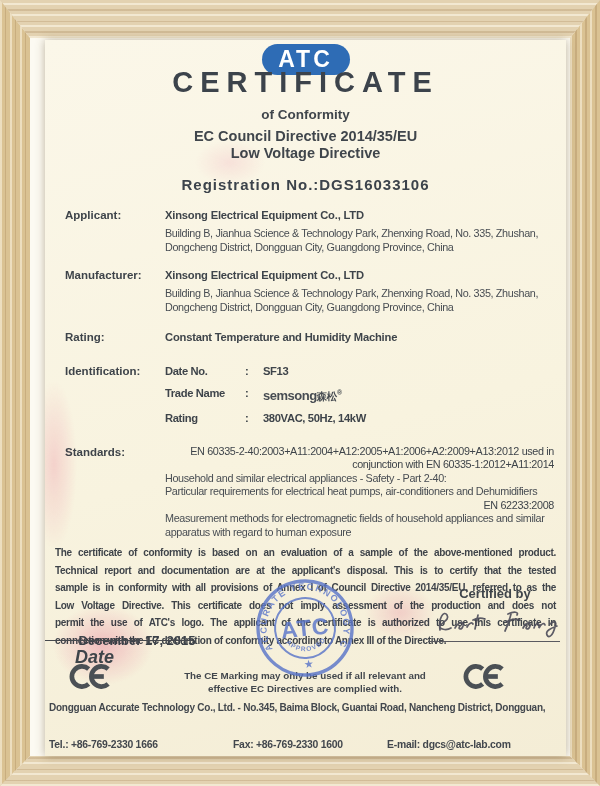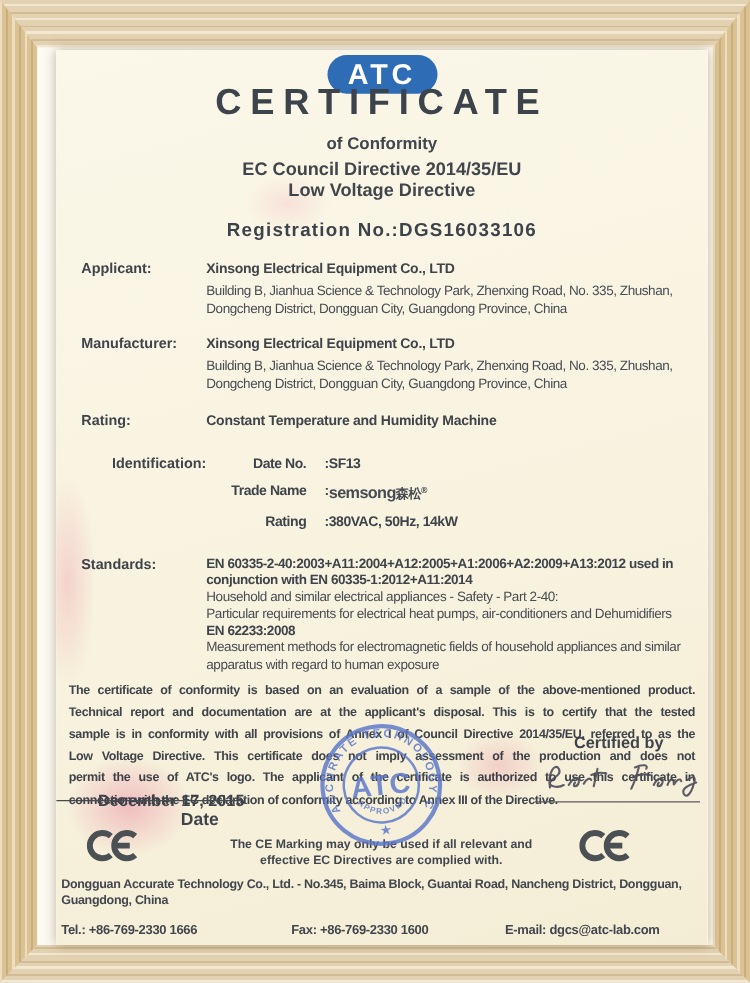--- a/index.html
+++ b/index.html
@@ -53,57 +53,57 @@
   .dir1  { margin-top:6px; font-size:14.5px; font-weight:700; color:#40464c; }
   .dir2  { margin-top:1px; font-size:14.5px; font-weight:700; color:#40464c; }
   .reg   { margin-top:15px; font-size:15px; font-weight:700; letter-spacing:1px; color:#3c434b; }
 
   .fields { margin-top:15px; }
   .frow { display:flex; padding:0 12px 0 20px; }
   .flabel { flex:none; width:100px; font-size:11.5px; font-weight:700; color:#3e444a; line-height:14px; }
   .fval { flex:1; font-size:10.8px; line-height:14px; letter-spacing:-0.35px; color:#484d53; }
   .fval .nm { font-size:11.2px; font-weight:700; letter-spacing:-0.2px; color:#3e444a;
               display:block; margin-bottom:4px; }
-  .mb14 { margin-bottom:14px; } .mb16 { margin-bottom:16px; } .mb12 { margin-bottom:12px;text-align:right; }
+  .mb14 { margin-bottom:14px; } .mb16 { margin-bottom:16px; } .mb12 { margin-bottom:12px; }
   .idrow { display:flex; line-height:14px; margin-bottom:8px; }
   .idname { width:80px; font-weight:700; font-size:11.2px; color:#3e444a; }
   .idcolon { width:18px; font-weight:700; font-size:11.2px; color:#3e444a; }
   .idval { font-weight:700; font-size:11.2px; color:#3e444a; }
   .brandlatin { font-size:13px; font-weight:700; letter-spacing:-0.5px; color:#474c52; }
   .brandcjk { font-size:10.5px; font-weight:700; color:#474c52; }
   .brandreg { font-size:7px; vertical-align:super; font-weight:700; }
   .stline { line-height:13.5px; }
-  .stline.b { font-weight:700; color:#3e444a; }
+  .stline.b { font-weight:400; color:#3e444a;text-align:right; }
 
   .decl { margin-top:5px; padding:0 10px; font-size:10px; font-weight:700;
           letter-spacing:-0.3px; line-height:17.5px; color:#3f444a; }
   .decl .jl { text-align:justify; text-align-last:justify; }
 
   .signzone { position:absolute; left:0; top:0; width:100%; height:100%; pointer-events:none; }
   .signzone > * { position:absolute; }
   .stamp { left:200px; top:528px; width:120px; height:120px;
            transform:rotate(-6deg); opacity:.82; z-index:6; }
   .certified { left:380px; top:546px; width:140px; text-align:center;
                font-size:13px; font-weight:700; color:#3e444a; }
   .sig { left:385px; top:562px; width:130px; height:40px; }
   .sigline { left:383px; top:601px; width:132px; border-top:1.2px solid #5a5a60; }
   .datetext { left:12px; top:593px; width:160px; text-align:center;
               font-size:13px; font-weight:700; color:#3c4249; }
   .dateline { left:0px; top:600px; width:148px; border-top:1.6px solid #46494e; }
-  .datelabel { left:30px; top:607px; width:100px; text-align:right;
-               font-size:14px; font-weight:700; color:#3e444a; }
+  .datelabel { left:30px; top:607px; width:100px; text-align:left;
+               font-size:18px; font-weight:700; color:#3e444a;font-style:italic; }
   .ce { width:52px; height:33px; }
   .ce-l { left:22px; top:620px; }
   .ce-r { left:416px; top:620px; }
   .cenote { left:110px; top:630px; width:300px; text-align:center;
             font-size:9.8px; font-weight:700; line-height:12.5px; color:#42474d; }
   .company { left:4px; top:661px; width:505px; font-size:10px; font-weight:700;
              line-height:13px; letter-spacing:-0.25px; color:#42474d; }
   .contact { top:699px; font-size:10.4px; font-weight:700; letter-spacing:-0.25px; color:#42474d; }
-  .tel { left:4px;text-align:center; } .fax { left:188px; } .email { left:359px; }
+  .tel { left:4px;text-align:center; } .fax { left:188px; } .email { left:342px; }
 </style>
 </head>
 <body>
 
 <div class="mat"></div>
 <div class="wood h top"></div>
 <div class="wood h bottom"></div>
 <div class="wood v left"></div>
 <div class="wood v right"></div>
 
@@ -251,21 +251,20 @@
       </g>
     </svg>
 
     <div class="cenote">
       <div>The CE Marking may only be used if all relevant and</div>
       <div>effective EC Directives are complied with.</div>
     </div>
 
     <div class="company">
       <div>Dongguan Accurate Technology Co., Ltd. - No.345, Baima Block, Guantai Road, Nancheng District, Dongguan,</div>
-      <div>Guangdong, China</div>
     </div>
 
     <div class="contact tel">Tel.: +86-769-2330 1666</div>
     <div class="contact fax">Fax: +86-769-2330 1600</div>
     <div class="contact email">E-mail: dgcs@atc-lab.com</div>
   </div>
 
 </div>
 
 </body></html>

